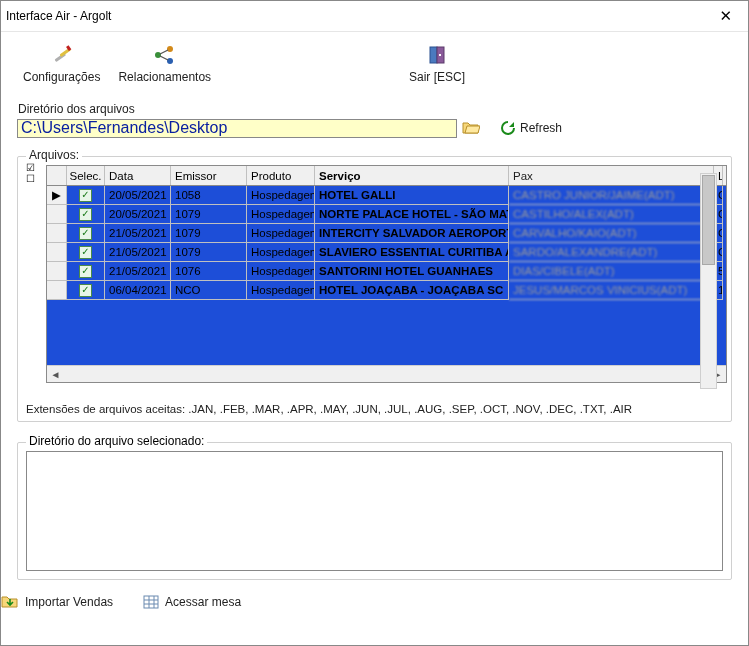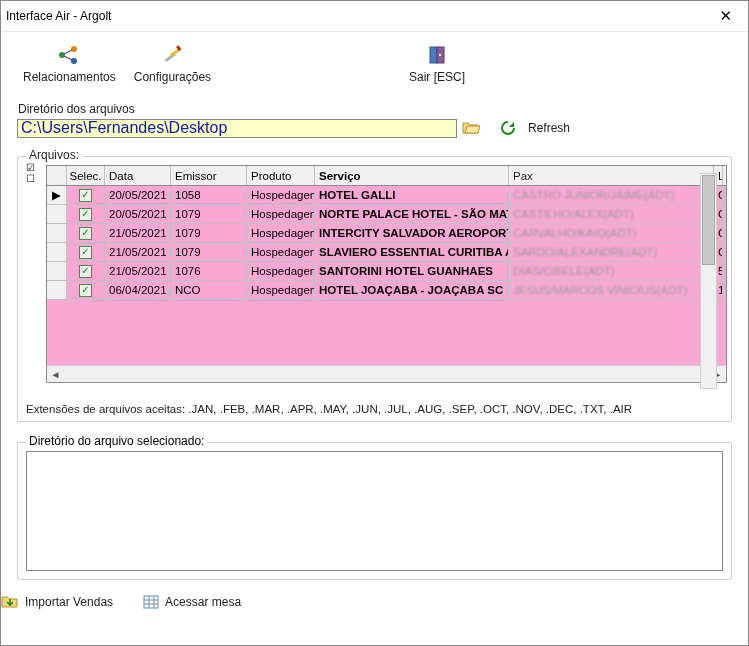--- a/index.html
+++ b/index.html
@@ -57,21 +57,21 @@
     font-size: 16px;
   }
   .folder-btn, .refresh-btn {
     height: 20px;
     display: flex;
     align-items: center;
     justify-content: center;
     cursor: pointer;
     padding: 0 3px;
   }
-  .refresh-btn { gap: 12px; color: #222; text-align: center; }
+  .refresh-btn { gap: 4px; color: #222; text-align: center; }
   .files-box {
     margin-top: 18px;
     border: 1px solid #d0d0d0;
     border-radius: 2px;
     padding: 8px 4px 6px 8px;
     position: relative;
   }
   .files-legend {
     position: absolute;
     top: -9px; left: 8px;
@@ -82,21 +82,21 @@
   .side-checks {
     position: absolute;
     left: 8px; top: 6px;
     display: flex; flex-direction: column; gap: 1px;
   }
   .side-checks div { font-size: 10px; line-height: 10px; cursor:pointer; }
   .grid-wrap {
     margin-left: 20px;
     border: 1px solid #8a8a8a;
     height: 218px;
-    background: #f9a8d4;
+    background: #1d4ed8;
     display: flex;
     flex-direction: column;
   }
   .grid-scroll-h {
     height: 17px;
     background: #f0f0f0;
     position: relative;
     border-top: 1px solid #cfcfcf;
     display: flex;
     align-items: center;
@@ -169,38 +169,38 @@
 
 <div class="titlebar">
   <span>Interface Air - Argolt</span>
   <span class="titlebar-close">✕</span>
 </div>
 
 <div class="toolbar">
   <div class="toolbar-btn">
     <span class="icon">
       <svg width="22" height="20" viewBox="0 0 22 20">
+        <rect x="3" y="11" width="12" height="3" rx="1" fill="#b0b0b0" transform="rotate(-35 9 12)"></rect>
+        <rect x="8" y="6" width="12" height="3" rx="1" fill="#e0c040" transform="rotate(-35 14 7)"></rect>
+        <rect x="16" y="1" width="3" height="5" fill="#c02020" transform="rotate(-35 17 3)"></rect>
+      </svg>
+    </span>
+    <span class="lbl">Configurações</span>
+  </div>
+  <div class="toolbar-btn">
+    <span class="icon">
+      <svg width="22" height="20" viewBox="0 0 22 20">
         <circle cx="4" cy="10" r="3" fill="#3a8f3a"></circle>
         <circle cx="16" cy="4" r="3" fill="#d38a1a"></circle>
         <circle cx="16" cy="16" r="3" fill="#2a5fb0"></circle>
         <line x1="6" y1="9" x2="14" y2="5" stroke="#555" stroke-width="1.3"></line>
         <line x1="6" y1="11" x2="14" y2="15" stroke="#555" stroke-width="1.3"></line>
       </svg>
     </span>
     <span class="lbl">Relacionamentos</span>
-  </div>
-  <div class="toolbar-btn">
-    <span class="icon">
-      <svg width="22" height="20" viewBox="0 0 22 20">
-        <rect x="3" y="11" width="12" height="3" rx="1" fill="#b0b0b0" transform="rotate(-35 9 12)"></rect>
-        <rect x="8" y="6" width="12" height="3" rx="1" fill="#e0c040" transform="rotate(-35 14 7)"></rect>
-        <rect x="16" y="1" width="3" height="5" fill="#c02020" transform="rotate(-35 17 3)"></rect>
-      </svg>
-    </span>
-    <span class="lbl">Configurações</span>
   </div>
   <div class="toolbar-spacer"></div>
   <div class="toolbar-btn" style="margin-right:260px">
     <span class="icon">
       <svg width="22" height="20" viewBox="0 0 22 20">
         <rect x="4" y="2" width="7" height="16" fill="#4a7abf" stroke="#2a5090"></rect>
         <rect x="11" y="2" width="7" height="16" fill="#8a5a9a" stroke="#5a3a6a"></rect>
         <rect x="13" y="9" width="2" height="2" fill="#fff"></rect>
       </svg>
     </span>

